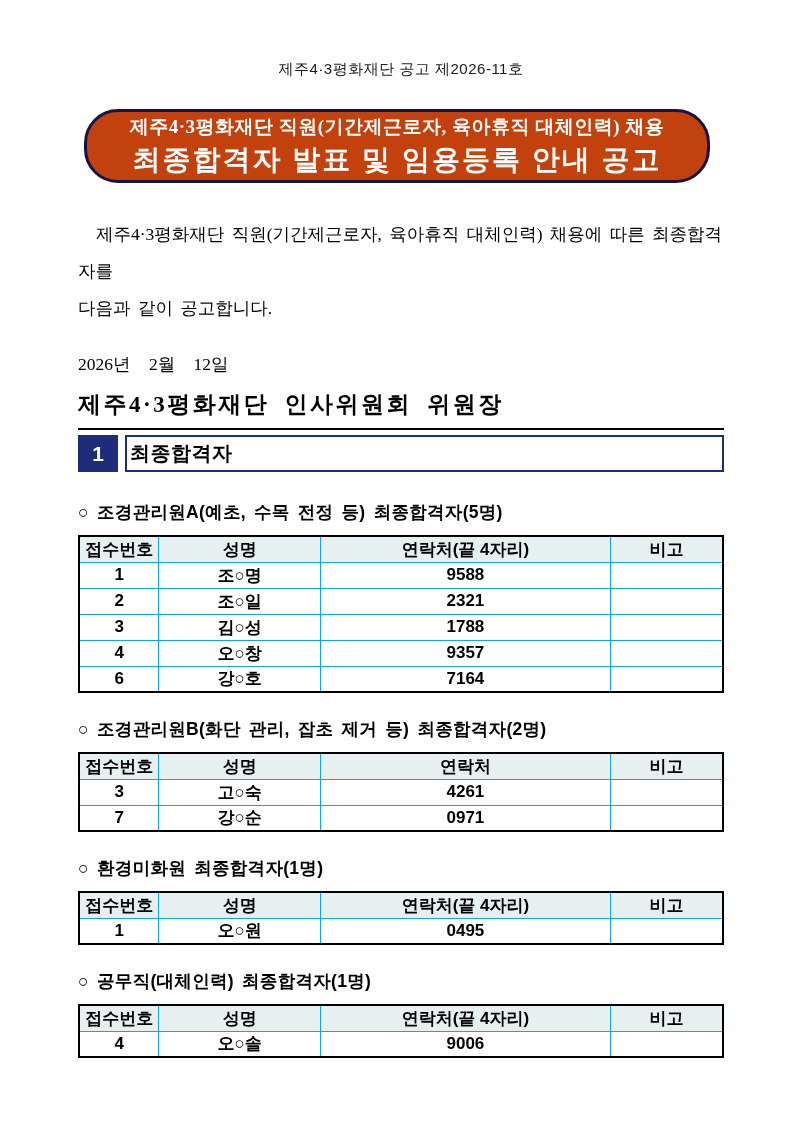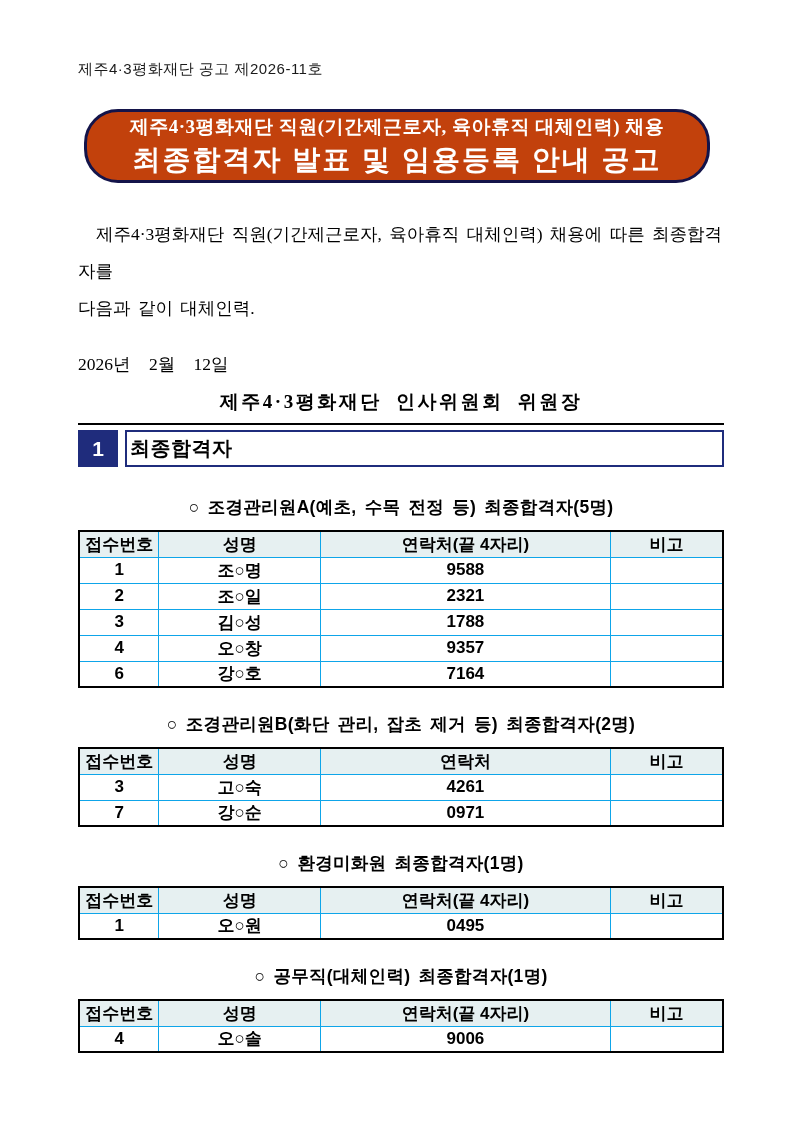--- a/index.html
+++ b/index.html
@@ -17,20 +17,21 @@
   .content {
     position: absolute;
     left: 78px;
     top: 60px;
     width: 646px;
   }
   .doc-number {
     font-size: 15px;
     color: #1a1a1a;
     letter-spacing: 0.5px;
+    text-align: center;
   }
   .banner {
     margin-top: 30px;
     margin-left: 6px;
     width: 626px;
     height: 74px;
     background: #c2410c;
     border: 3px solid #14144a;
     border-radius: 34px;
     display: flex;
@@ -62,24 +63,24 @@
   .date {
     margin-top: 25px;
     text-align: left;
     padding-right: 24px;
     font-family: "Liberation Serif", serif;
     font-size: 17.5px;
     word-spacing: 14px;
   }
   .signature {
     margin-top: 13px;
-    text-align: center;
+    text-align: left;
     font-family: "Liberation Serif", serif;
     font-weight: bold;
-    font-size: 19px;
+    font-size: 23px;
     letter-spacing: 2.5px;
     word-spacing: 7px;
   }
   .rule {
     margin-top: 8px;
     border: none;
     border-top: 2.5px solid #000000;
   }
   .section-header {
     margin-top: 5px;
@@ -111,21 +112,20 @@
     font-size: 20px;
     letter-spacing: 0.5px;
   }
   .subsection { margin-top: 24px; }
   .subsection:first-child { margin-top: 28px; }
   .sub-heading {
     font-weight: bold;
     font-size: 17.5px;
     letter-spacing: 0.3px;
     word-spacing: 3px;
-    text-align: center;
   }
   table.results {
     margin-top: 11px;
     width: 100%;
     border-collapse: collapse;
     border: 2.5px solid #000000;
     table-layout: fixed;
   }
   .results th, .results td {
     border: 1px solid #0ea5e9;
@@ -151,21 +151,21 @@
 
     <div class="doc-number">제주4·3평화재단 공고 제2026-11호</div>
 
     <div class="banner">
       <div class="banner-line1">제주4·3평화재단 직원(기간제근로자, 육아휴직 대체인력) 채용</div>
       <div class="banner-line2">최종합격자 발표 및 임용등록 안내 공고</div>
     </div>
 
     <div class="intro">
       <div class="intro-line1">제주4·3평화재단 직원(기간제근로자, 육아휴직 대체인력) 채용에 따른 최종합격자를</div>
-      <div class="intro-line2">다음과 같이 대체인력.</div>
+      <div class="intro-line2">다음과 같이 공고합니다.</div>
     </div>
 
     <div class="date">2026년 2월 12일</div>
 
     <div class="signature">제주4·3평화재단 인사위원회 위원장</div>
 
     <hr class="rule">
 
     <div class="section-header">
       <div class="section-badge">1</div>

